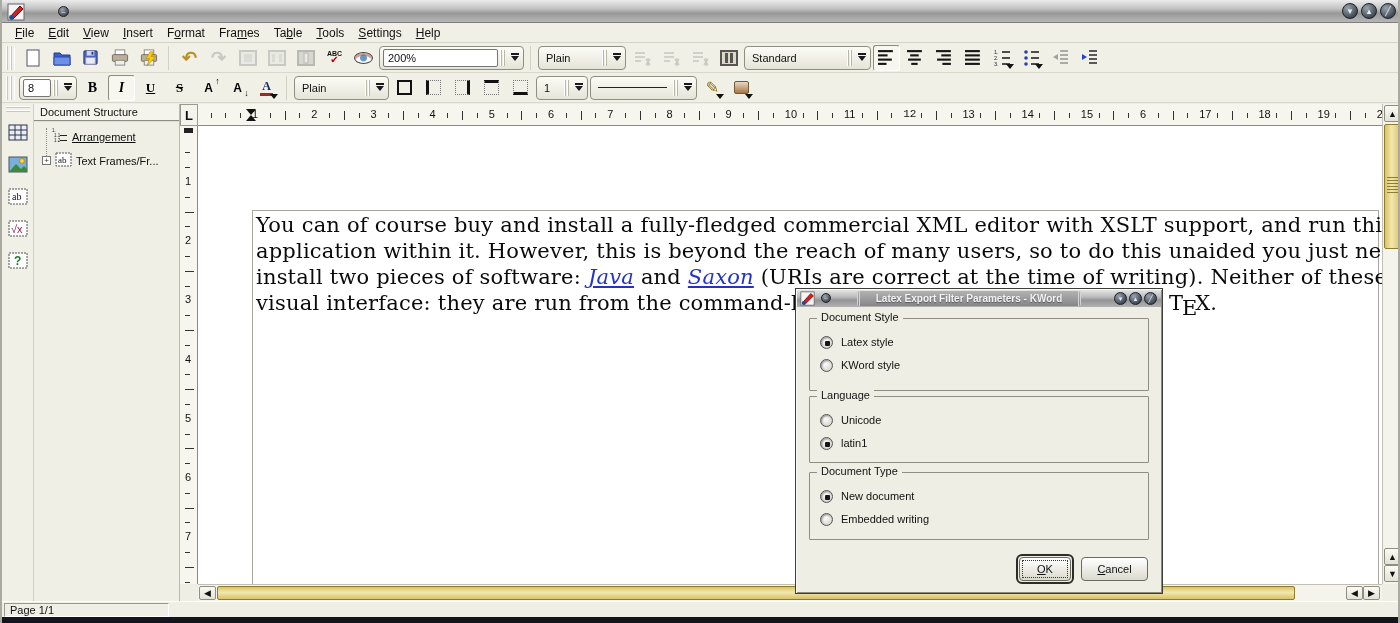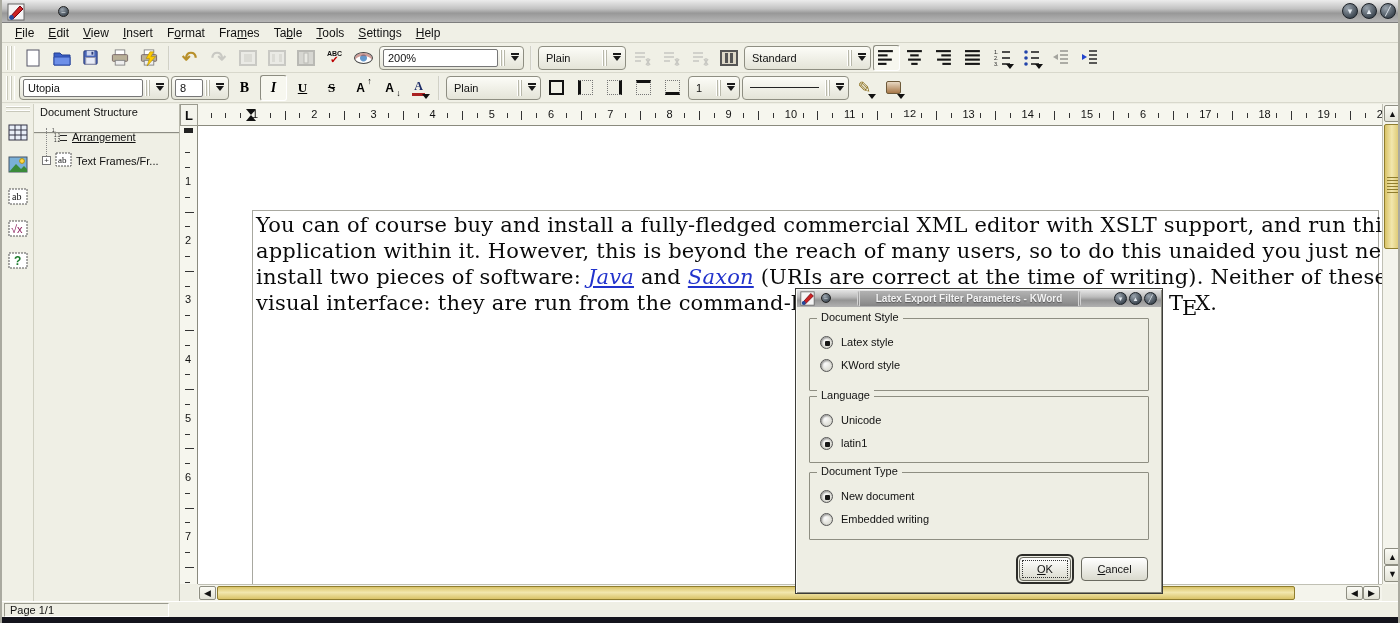--- a/index.html
+++ b/index.html
@@ -97,21 +97,21 @@
   
   .left-toolbar{position:absolute;left:0;top:104px;width:32px;height:497px;background:#f0f0e6;
     border-right:1px solid #d0d0c2;display:flex;flex-direction:column;align-items:center;gap:4px;padding-top:2px;}
   .tb-handle-h{width:24px;height:8px;
     background:repeating-linear-gradient(180deg,#ffffff 0 1px,#c8c8ba 1px 2px,#f0f0e6 2px 4px);}
   .left-toolbar .tbtn{width:28px;height:28px;}
 
   
   .ds-panel{position:absolute;left:32px;top:104px;width:146px;height:497px;background:#efefe5;
     border-right:1px solid #b8b8ac;}
-  .ds-header{height:30px;font-size:11px;padding:2px 6px;background:#f4f4ec;
+  .ds-header{height:18px;font-size:11px;padding:2px 6px;background:#f4f4ec;
     border-bottom:2px groove #e0e0d4;white-space:nowrap;}
   .ds-row{position:absolute;display:flex;align-items:center;gap:4px;font-size:11px;white-space:nowrap;}
   .ds-tree-line{position:absolute;left:12px;top:24px;height:34px;border-left:1px dotted #888;}
   .plusbox{width:9px;height:9px;border:1px solid #777;background:#fff;font-size:8px;line-height:7px;
     text-align:center;color:#333;}
 
   
   .corner-box{position:absolute;left:178px;top:104px;width:18px;height:22px;background:#f4f4ec;
     border:1px solid #9a9a8e;display:flex;align-items:center;justify-content:center;
     font:bold 13px "Liberation Sans",sans-serif;}
@@ -487,27 +487,20 @@
             <line x1="8" y1="10" x2="16" y2="10"></line>
             <line x1="8" y1="14" x2="16" y2="14"></line>
           </g>
           <polygon points="1,5 6,8 1,11" fill="#2244cc"></polygon>
         </svg>
       </span>
     </button>
   </div>
 <div class="toolbar" id="toolbar-row2">
     <div class="tb-handle"></div>
-    <div class="combo editable" style="width: 150px;">
-      <span class="field">Utopia</span>
-      <span class="ridge"></span>
-      <span class="arrowbox">
-        <span class="dn-arrow"></span>
-      </span>
-    </div>
     <div class="combo editable" style="width: 58px;">
       <span class="field">8</span>
       <span class="ridge"></span>
       <span class="arrowbox">
         <span class="dn-arrow"></span>
       </span>
     </div>
     <button class="tbtn">
       <span class="ik-bold"></span>
     </button>

